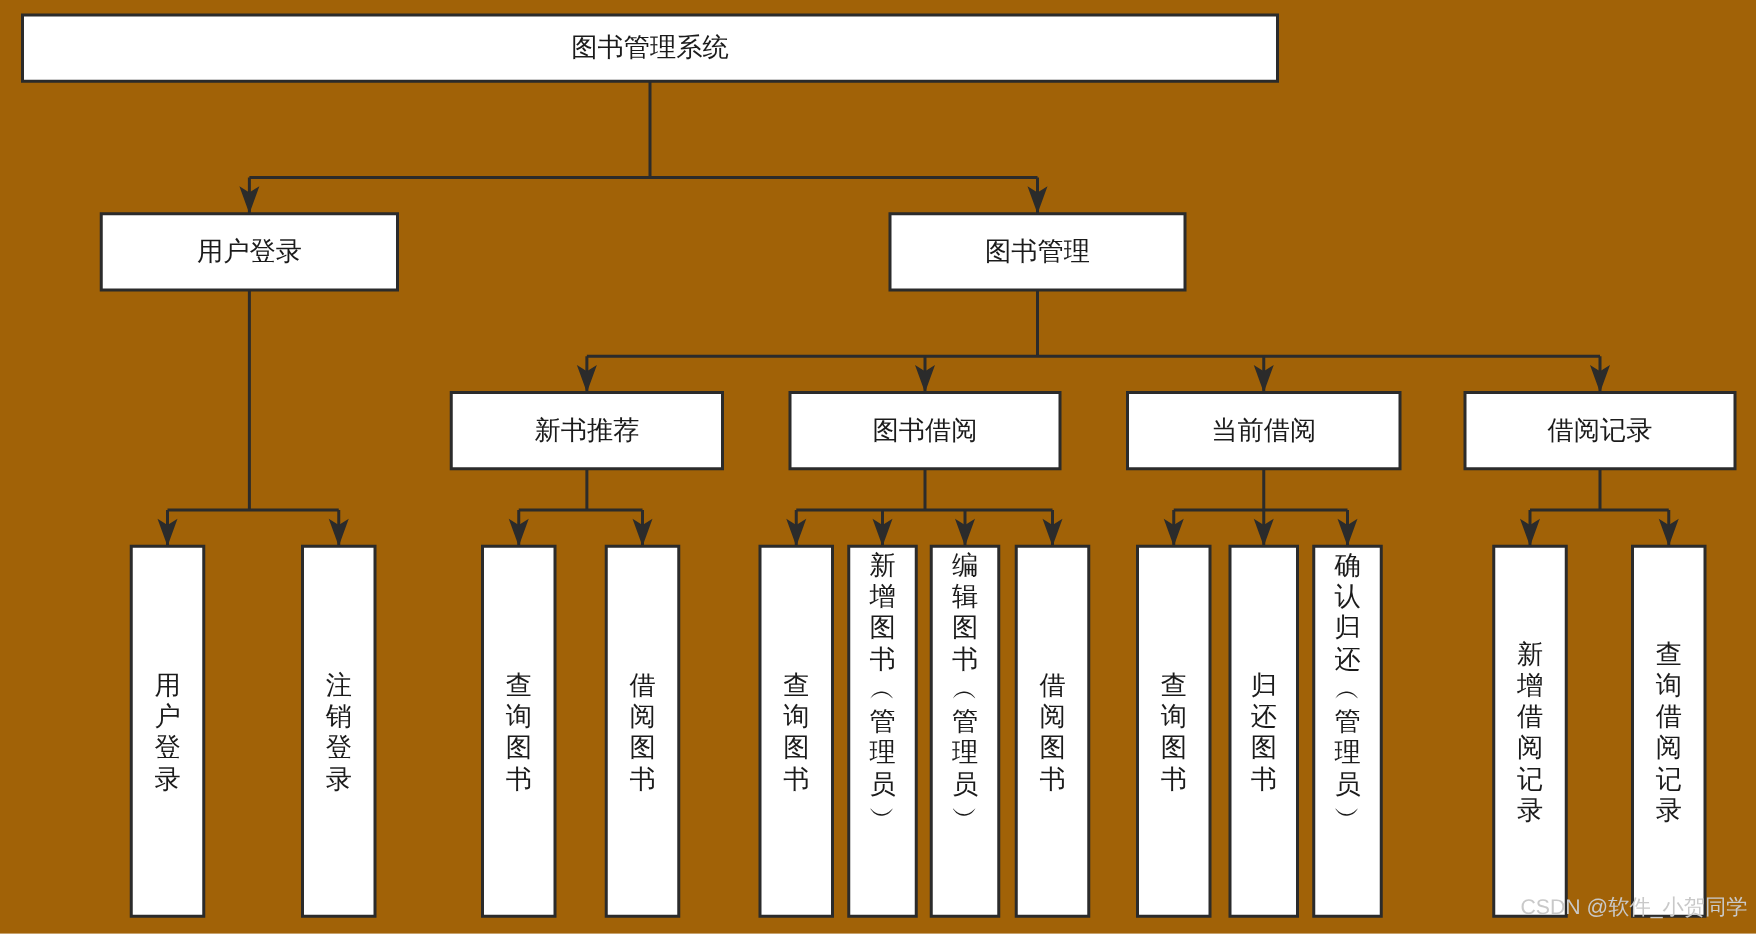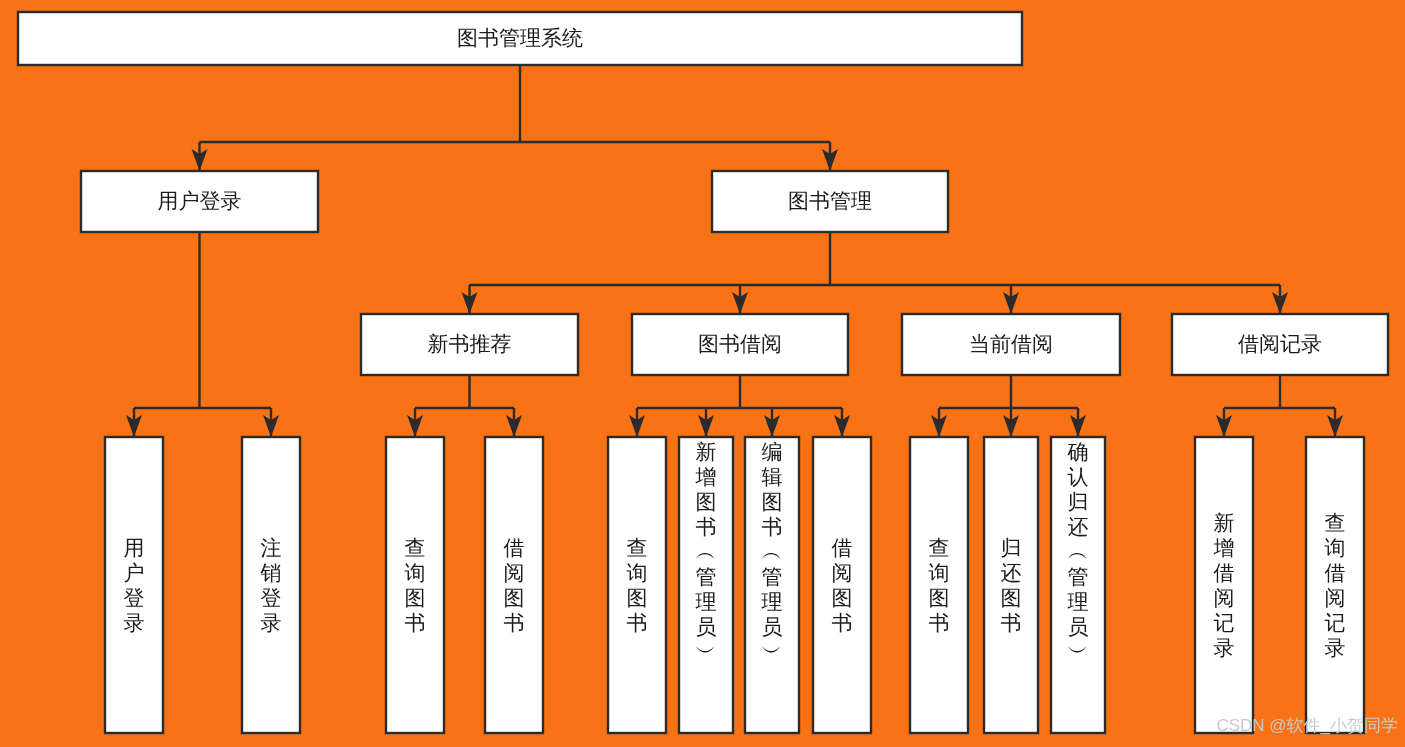--- a/index.html
+++ b/index.html
@@ -8,21 +8,21 @@
     padding: 0;
     background: #ffffff;
   }
   body {
     font-family: "Liberation Sans", "DejaVu Sans", sans-serif;
   }
   #diagram-root {
     position: relative;
     width: 1405px;
     height: 747px;
-    background: #f97316;
+    background: #a16207;
     overflow: hidden;
   }
   #flow-svg {
     position: absolute;
     top: 0;
     left: 0;
     width: 1405px;
     height: 747px;
     display: block;
   }

